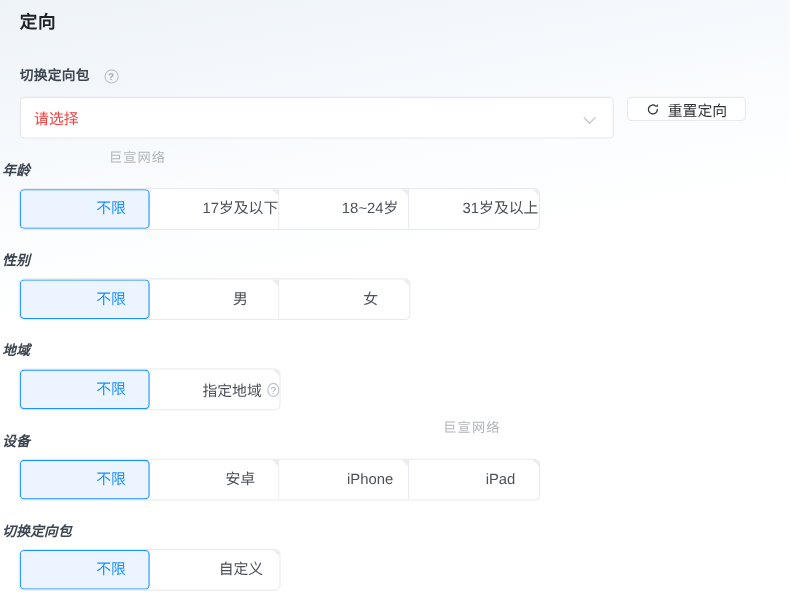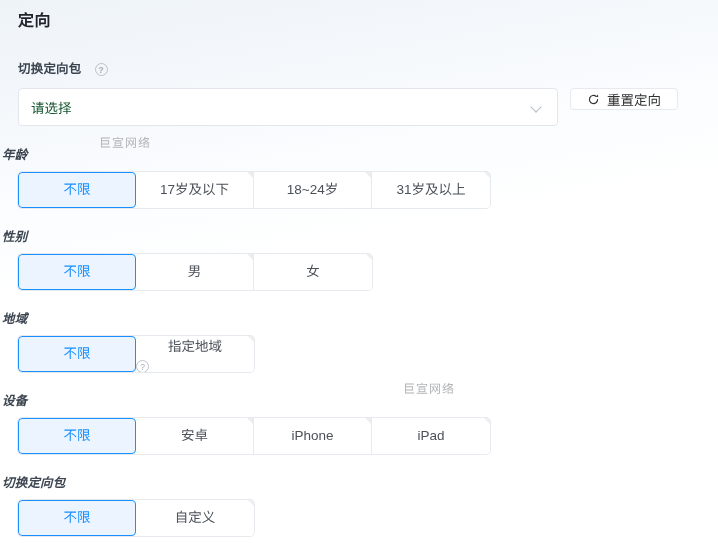--- a/index.html
+++ b/index.html
@@ -92,21 +92,21 @@
     border-radius: 4px;
     background: #ffffff;
     display: flex;
     align-items: center;
     padding: 0 12px;
     box-sizing: border-box;
     position: relative;
     cursor: pointer;
   }
   .select-placeholder {
-    color: #14532d;
+    color: #ef4444;
     font-size: 13.5px;
     flex: 1;
     white-space: nowrap;
     overflow: hidden;
   }
   .chev {
     width: 12px;
     height: 12px;
     position: relative;
     flex: 0 0 auto;
@@ -166,20 +166,21 @@
     text-align: center;
     font-size: 13.5px;
     color: #4b5158;
     background: #ffffff;
     border-right: 1px solid #e6e9ee;
     box-sizing: border-box;
     cursor: pointer;
     position: relative;
     white-space: nowrap;
     user-select: none;
+    padding-left: 48px;
   }
   .opt:last-child { border-right: none; }
   
   .opt:not(.selected)::after {
     content: "";
     position: absolute;
     right: 0px;
     top: 0px;
     width: 0;
     height: 0;
@@ -190,24 +191,24 @@
   .opt.selected {
     color: #1890ff;
     background: #ecf5ff;
     border: 1px solid #1890ff;
     border-radius: 4px;
     line-height: 34px;
     z-index: 2;
   }
   .opt.has-help {
     display: flex;
+    align-items: center;
     justify-content: center;
     gap: 5px;
     line-height: normal;
-    flex-direction: column;
   }
 
   
   .watermark {
     position: absolute;
     color: #b3b5b8;
     font-size: 12px;
     letter-spacing: 1px;
     font-family: "Liberation Sans", "DejaVu Sans", sans-serif;
     white-space: nowrap;

